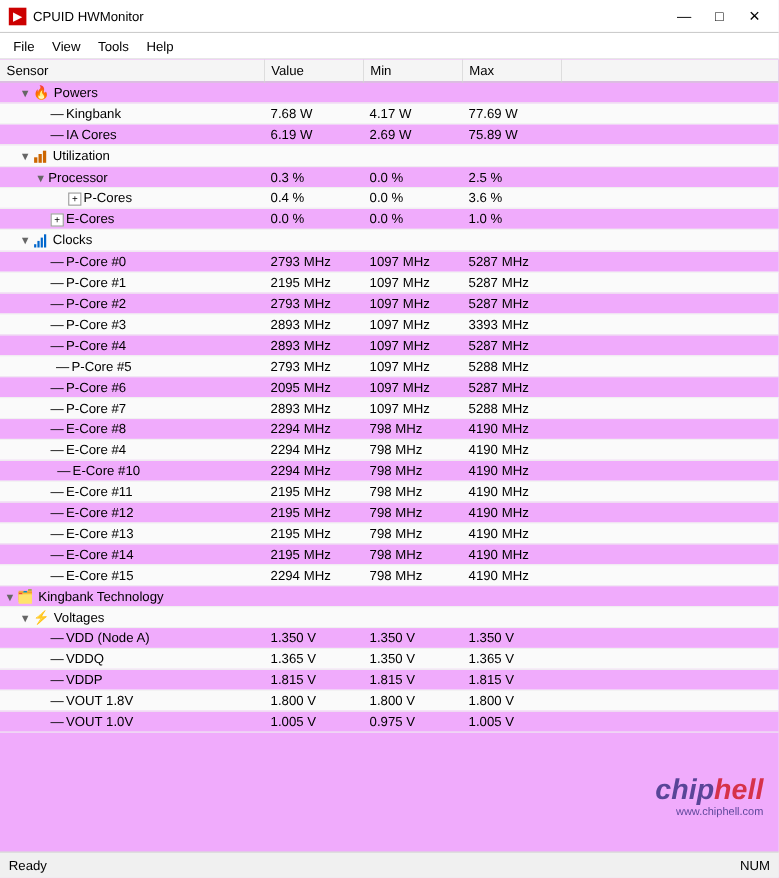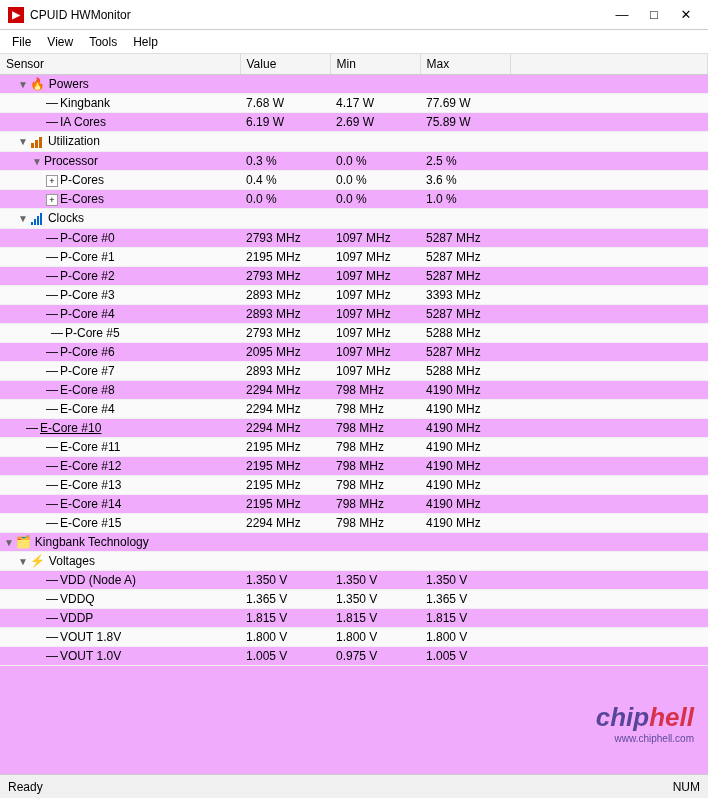--- a/index.html
+++ b/index.html
@@ -223,21 +223,21 @@
             <td></td>
           </tr>
           <tr>
             <td style="padding-left: 32px;"><span class="tree-icon">▼</span><span>Processor</span></td>
             <td>0.3 %</td>
             <td>0.0 %</td>
             <td>2.5 %</td>
             <td></td>
           </tr>
           <tr class="row-alt">
-            <td style="padding-left: 46px; margin-top: 32px;"><span class="expand-icon">+</span><span>P-Cores</span></td>
+            <td style="padding-left: 62px; margin-top: 32px;"><span class="expand-icon">+</span><span>P-Cores</span></td>
             <td>0.4 %</td>
             <td>0.0 %</td>
             <td>3.6 %</td>
             <td></td>
           </tr>
           <tr>
             <td style="padding-left: 46px;"><span class="expand-icon">+</span><span>E-Cores</span></td>
             <td>0.0 %</td>
             <td>0.0 %</td>
             <td>1.0 %</td>
@@ -319,21 +319,21 @@
             <td></td>
           </tr>
           <tr class="row-alt">
             <td style="padding-left: 46px;"><span style="display:inline-block;width:14px;">—</span><span>E-Core #4</span></td>
             <td>2294 MHz</td>
             <td>798 MHz</td>
             <td>4190 MHz</td>
             <td></td>
           </tr>
           <tr>
-            <td style="padding-left: 26px; text-decoration: underline;"><span style="display:inline-block;width:14px;">—</span><span>E-Core #10</span></td>
+            <td style="padding-left: 52px;"><span style="display:inline-block;width:14px;">—</span><span>E-Core #10</span></td>
             <td>2294 MHz</td>
             <td>798 MHz</td>
             <td>4190 MHz</td>
             <td></td>
           </tr>
           <tr class="row-alt">
             <td style="padding-left: 46px;"><span style="display:inline-block;width:14px;">—</span><span>E-Core #11</span></td>
             <td>2195 MHz</td>
             <td>798 MHz</td>
             <td>4190 MHz</td>

